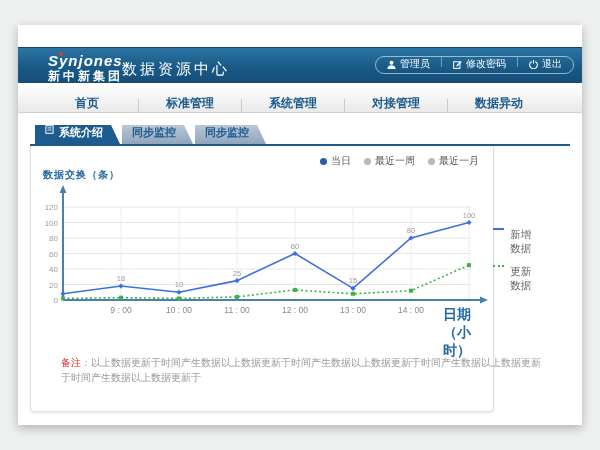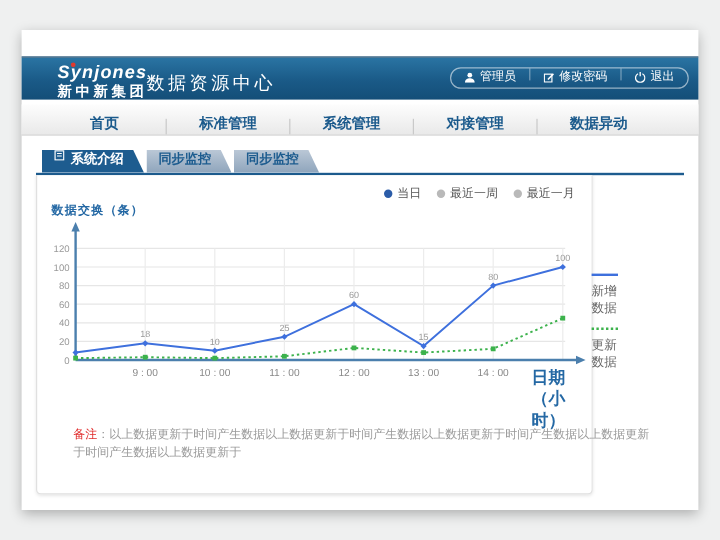--- a/index.html
+++ b/index.html
@@ -57,21 +57,21 @@
     background:#fff; border:1px solid #e0e0e0; border-top:none;
     border-radius:0 0 4px 4px; box-shadow:0 1px 3px rgba(0,0,0,.10);
   }
   .radios { position:absolute; top:8px; right:14px; display:flex; gap:13px; align-items:center; font-size:10px; color:#555; }
   .radio-opt { display:flex; align-items:center; gap:4px; cursor:pointer; }
   .radio-dot { width:7px; height:7px; border-radius:50%; background:#bbb; }
   .y-title { position:absolute; left:12px; top:22px; color:#2468a4; font-size:10px; font-weight:bold; letter-spacing:1px; }
   #plot { position:absolute; left:6px; top:37px; }
   .x-title { position:absolute; left:412px; top:160px; color:#2468a4; font-size:14px; font-weight:bold; }
   .legend { position:absolute; left:462px; top:82px; font-size:10.5px; color:#666; }
-  .legend-row { display:flex; align-items:flex-start; gap:6px; margin-bottom:9px; cursor:pointer;flex-direction:column; }
+  .legend-row { display:flex; align-items:flex-start; gap:6px; margin-bottom:9px; cursor:pointer; }
   .swatch { width:22px; height:0; border-top:2px solid #888; }
   .note { position:absolute; left:30px; top:209px; width:482px; font-size:10px; color:#9a9a9a; line-height:1.5; }
   .note .red { color:#e02b2b; }
 </style>
 </head>
 <body>
 
 <div class="window">
 
   <div class="header">

